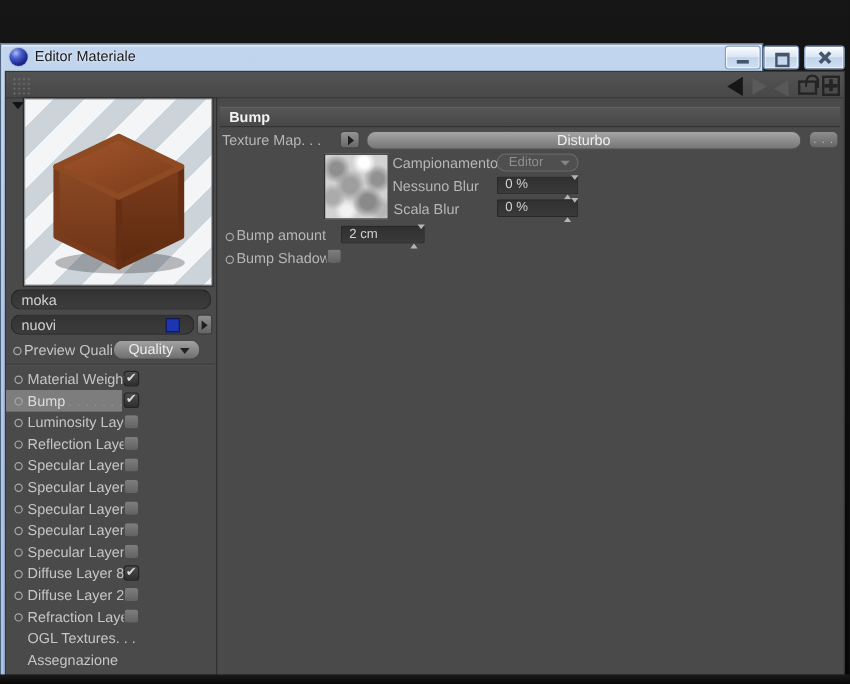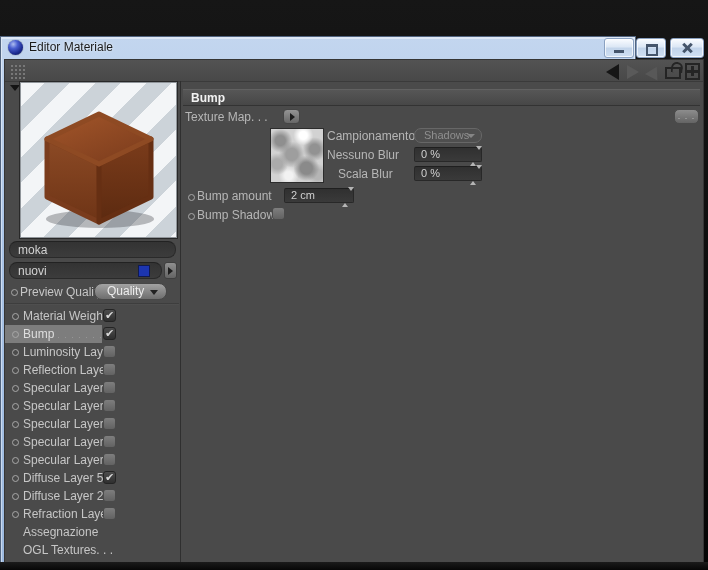--- a/index.html
+++ b/index.html
@@ -265,62 +265,63 @@
               <span class="lbl">Specular Layer 4</span>
               <span class="cbox"></span>
             </div>
             <div class="ch-row">
               <span class="bullet"></span>
               <span class="lbl">Specular Layer 5</span>
               <span class="cbox"></span>
             </div>
             <div class="ch-row">
               <span class="bullet"></span>
-              <span class="lbl">Diffuse Layer 5</span>
+              <span class="lbl">Diffuse Layer 8</span>
               <span class="cbox checked">✔</span>
             </div>
             <div class="ch-row">
               <span class="bullet"></span>
               <span class="lbl">Diffuse Layer 2</span>
               <span class="cbox"></span>
             </div>
             <div class="ch-row">
               <span class="bullet"></span>
               <span class="lbl">Refraction Layer</span>
               <span class="cbox"></span>
+            </div>
+            <div class="ch-row nob">
+              <span class="lbl">OGL Textures. . .</span>
             </div>
             <div class="ch-row nob">
               <span class="lbl">Assegnazione</span>
-            </div>
-            <div class="ch-row nob">
-              <span class="lbl">OGL Textures. . .</span>
             </div>
           </div>
       </div>
 
       <div class="panel-layer">
         <div class="sec-header">
           <span class="t">Bump</span>
         </div>
 
         <div class="rp-lbl" style="left:181px;top:51px">Texture Map. . .</div>
         <div class="play-btn">
             <span class="t"></span>
           </div>
+        <div class="tex-btn">Disturbo</div>
         <div class="dots-btn">. . .</div>
 
         <div class="noise-thumb"></div>
 
         <div class="rp-lbl" style="left:323px;top:70px">Campionamento</div>
-        <div class="disab-combo"><span>Shadows</span><span class="arr"></span></div>
+        <div class="disab-combo"><span>Editor</span><span class="arr"></span></div>
 
         <div class="rp-lbl" style="left:323px;top:89px">Nessuno Blur</div>
         <div class="num-field" style="left:410px;top:88px"><span>0 %</span><span class="spin"><span class="up"></span><span class="dn"></span></span></div>
 
-        <div class="rp-lbl" style="left:334px;top:108px">Scala Blur</div>
+        <div class="rp-lbl" style="left:324px;top:108px">Scala Blur</div>
         <div class="num-field" style="left:410px;top:107px"><span>0 %</span><span class="spin"><span class="up"></span><span class="dn"></span></span></div>
 
         <div class="rp-bullet" style="left:184px;top:135px"></div>
         <div class="rp-lbl" style="left:193px;top:130px">Bump amount</div>
         <div class="num-field" style="left:280px;top:129px;width:70px"><span>2 cm</span><span class="spin"><span class="up"></span><span class="dn"></span></span></div>
 
         <div class="rp-bullet" style="left:184px;top:154px"></div>
         <div class="rp-lbl" style="left:193px;top:149px">Bump Shadows</div>
         <div class="rp-cbox"></div>
       </div>

